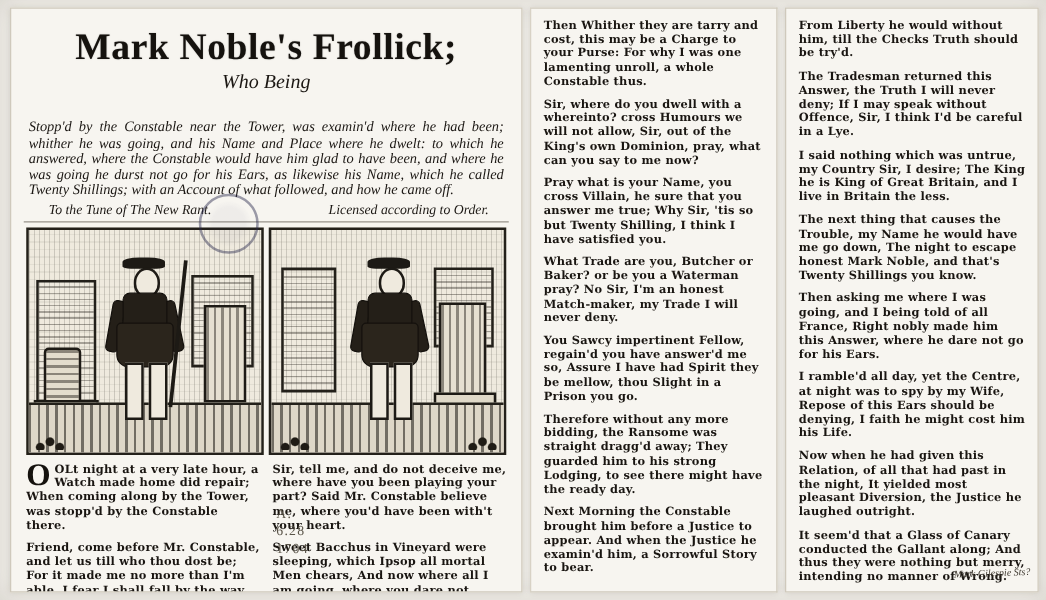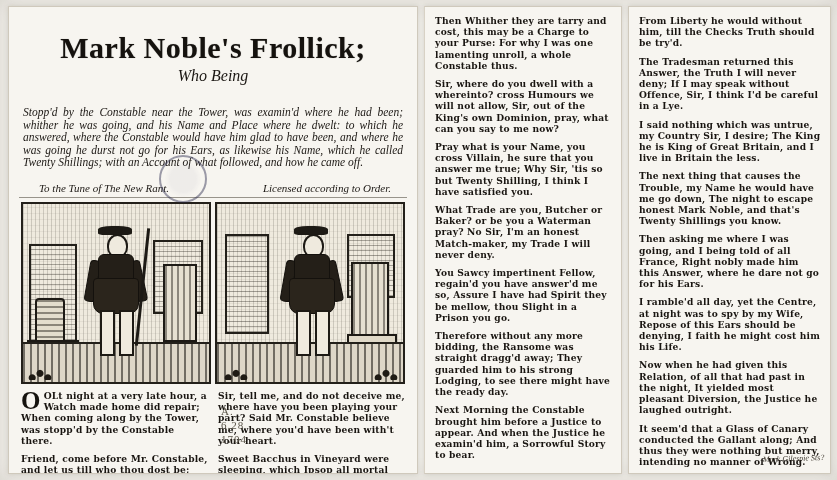--- a/index.html
+++ b/index.html
@@ -44,21 +44,21 @@
   .page-mid   { left: 424px; width: 196px; border-left: 1px solid #d8d2c5;}
   .page-right { left: 628px; width: 201px; }
 
   
   .title {
     text-align: center;
     font-family: "Liberation Serif", serif;
     font-weight: bold;
     font-size: 30px;
     letter-spacing: 0.5px;
-    margin: 24px 8px 2px 8px;
+    margin: 14px 8px 2px 8px;
     color: #15120e;
     text-shadow: 0 0 1px rgba(0,0,0,0.35);
   }
   .subtitle {
     text-align: center;
     font-size: 16px;
     font-style: italic;
     margin: 2px 0 21px 0;
     color: #1b1713;
   }
@@ -68,21 +68,21 @@
     margin: 1px 14px 2px 14px;
     color: #1b1713;
     text-align: justify;
     font-style: italic;
   }
   .tunerow {
     display: flex;
     justify-content: space-between;
     font-size: 11px;
     font-style: italic;
-    margin: 13px 26px 2px 30px;
+    margin: 3px 26px 2px 30px;
     color: #1b1713;
   }
   .rule {
     height: 1px;
     background: #4a4339;
     margin: 3px 10px 4px 10px;
     opacity: 0.55;
   }
 
   

